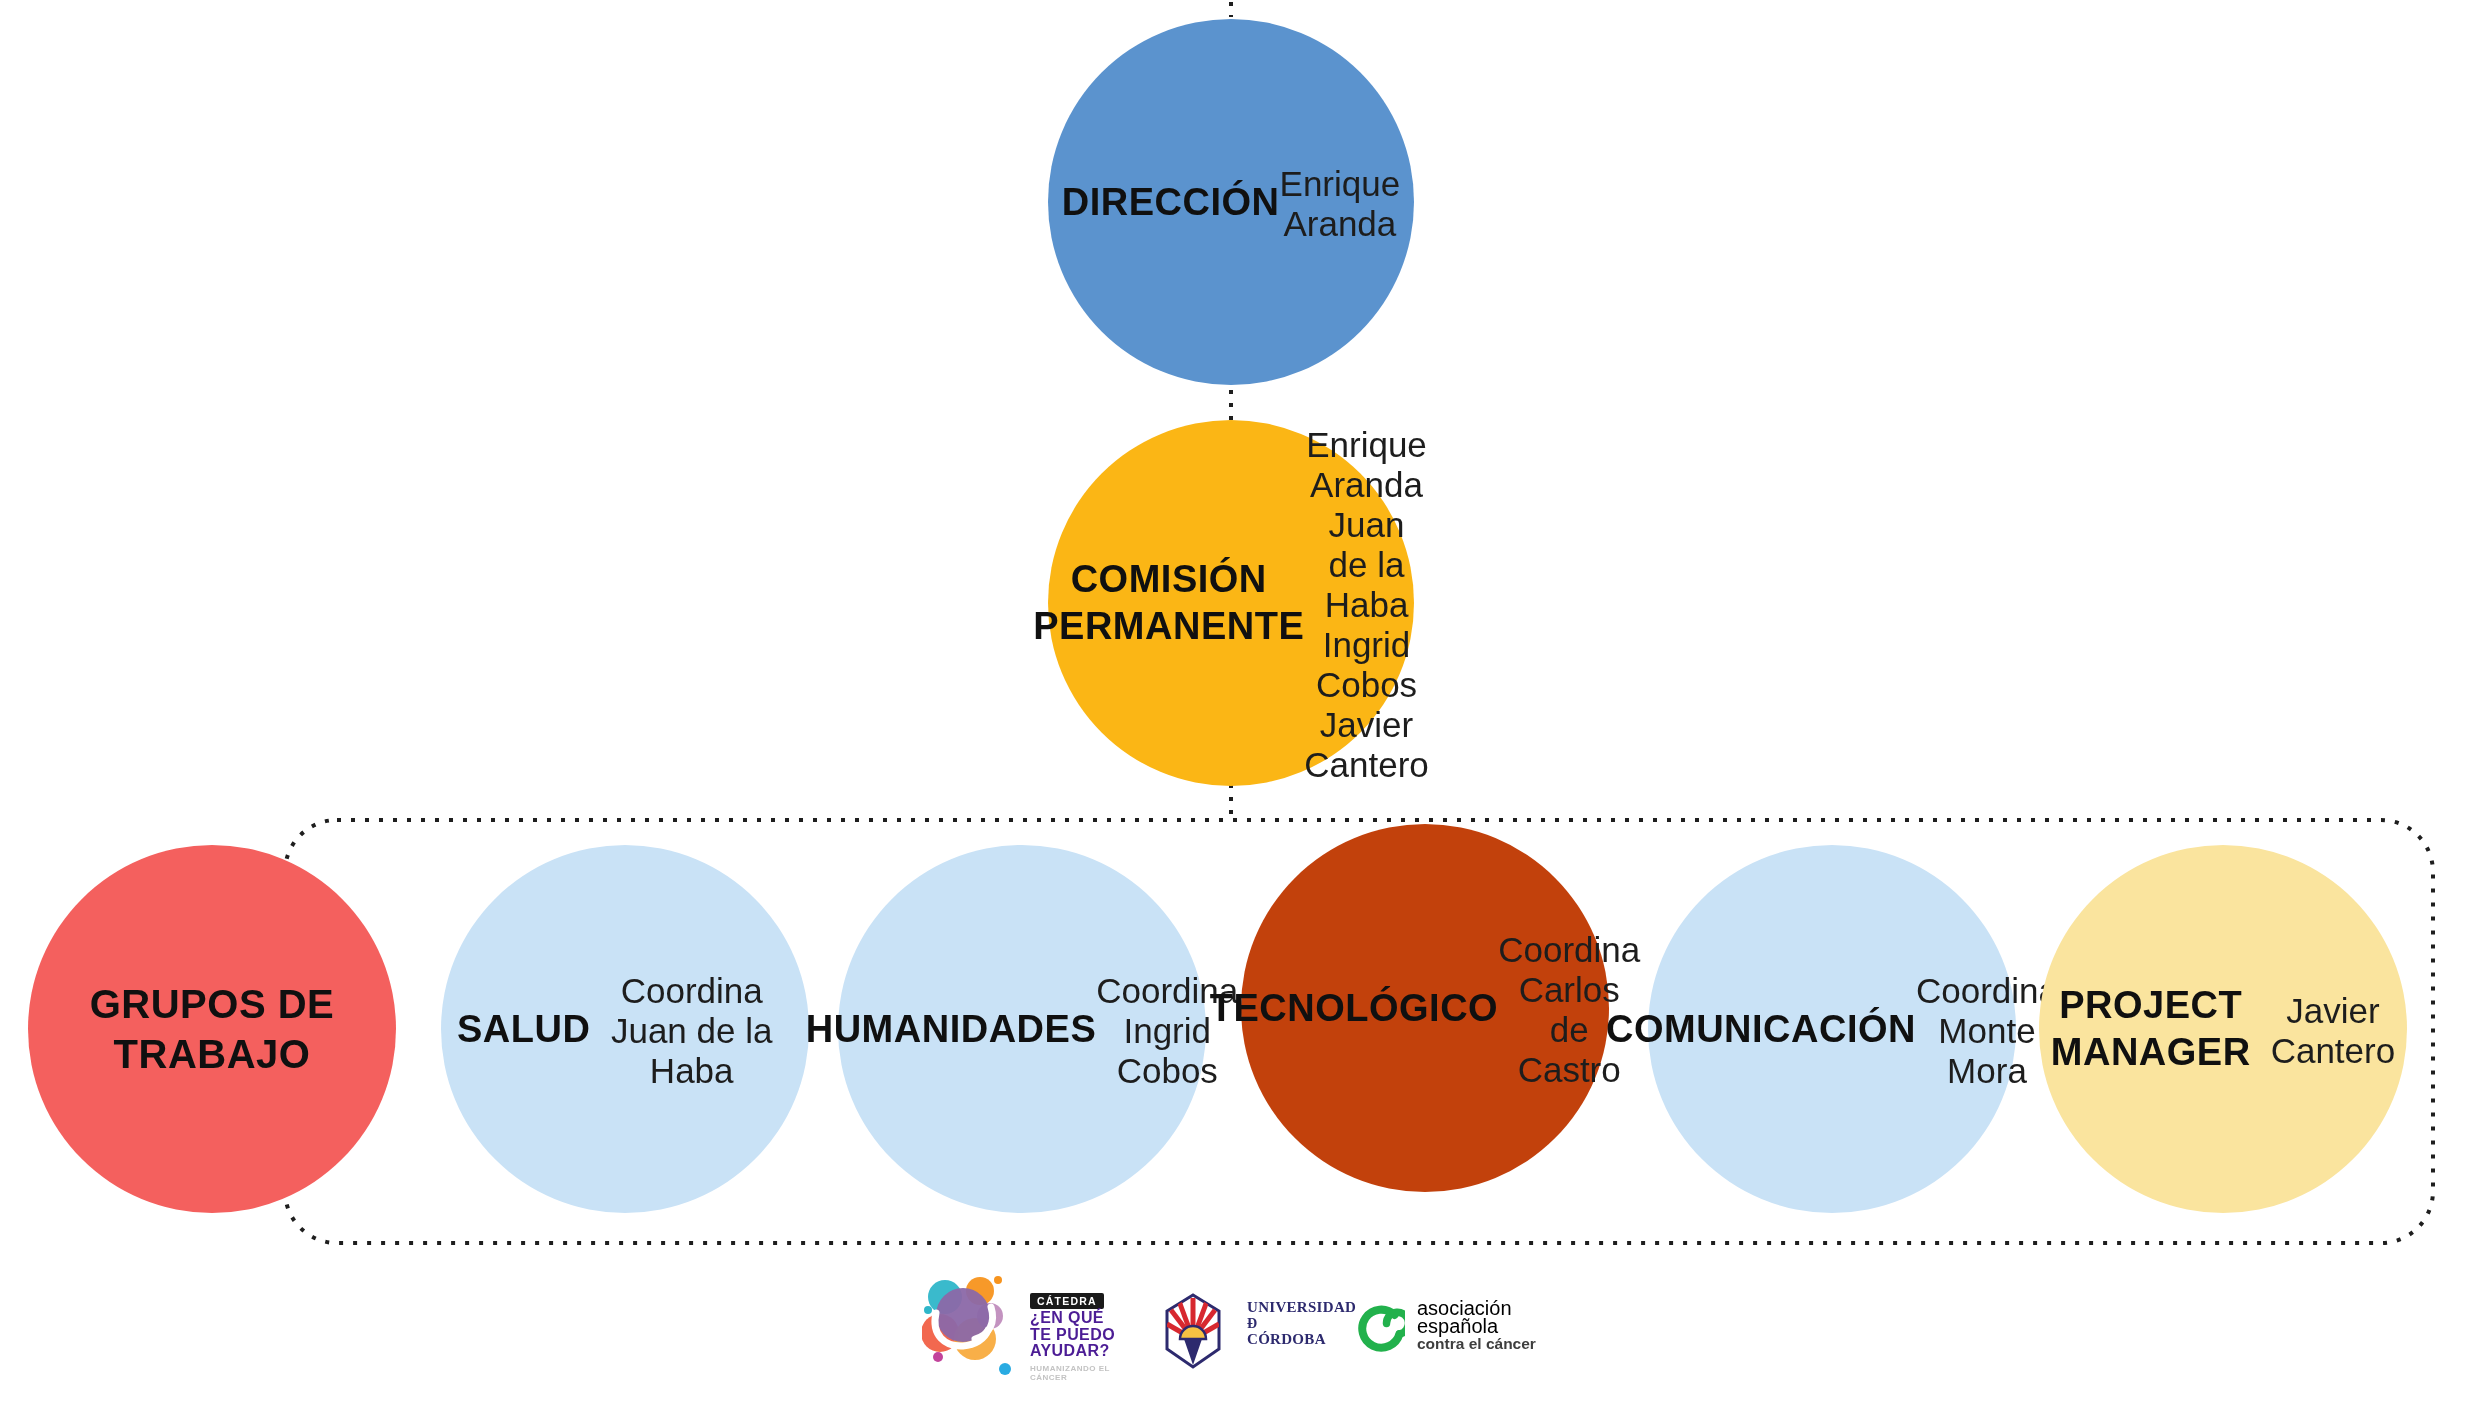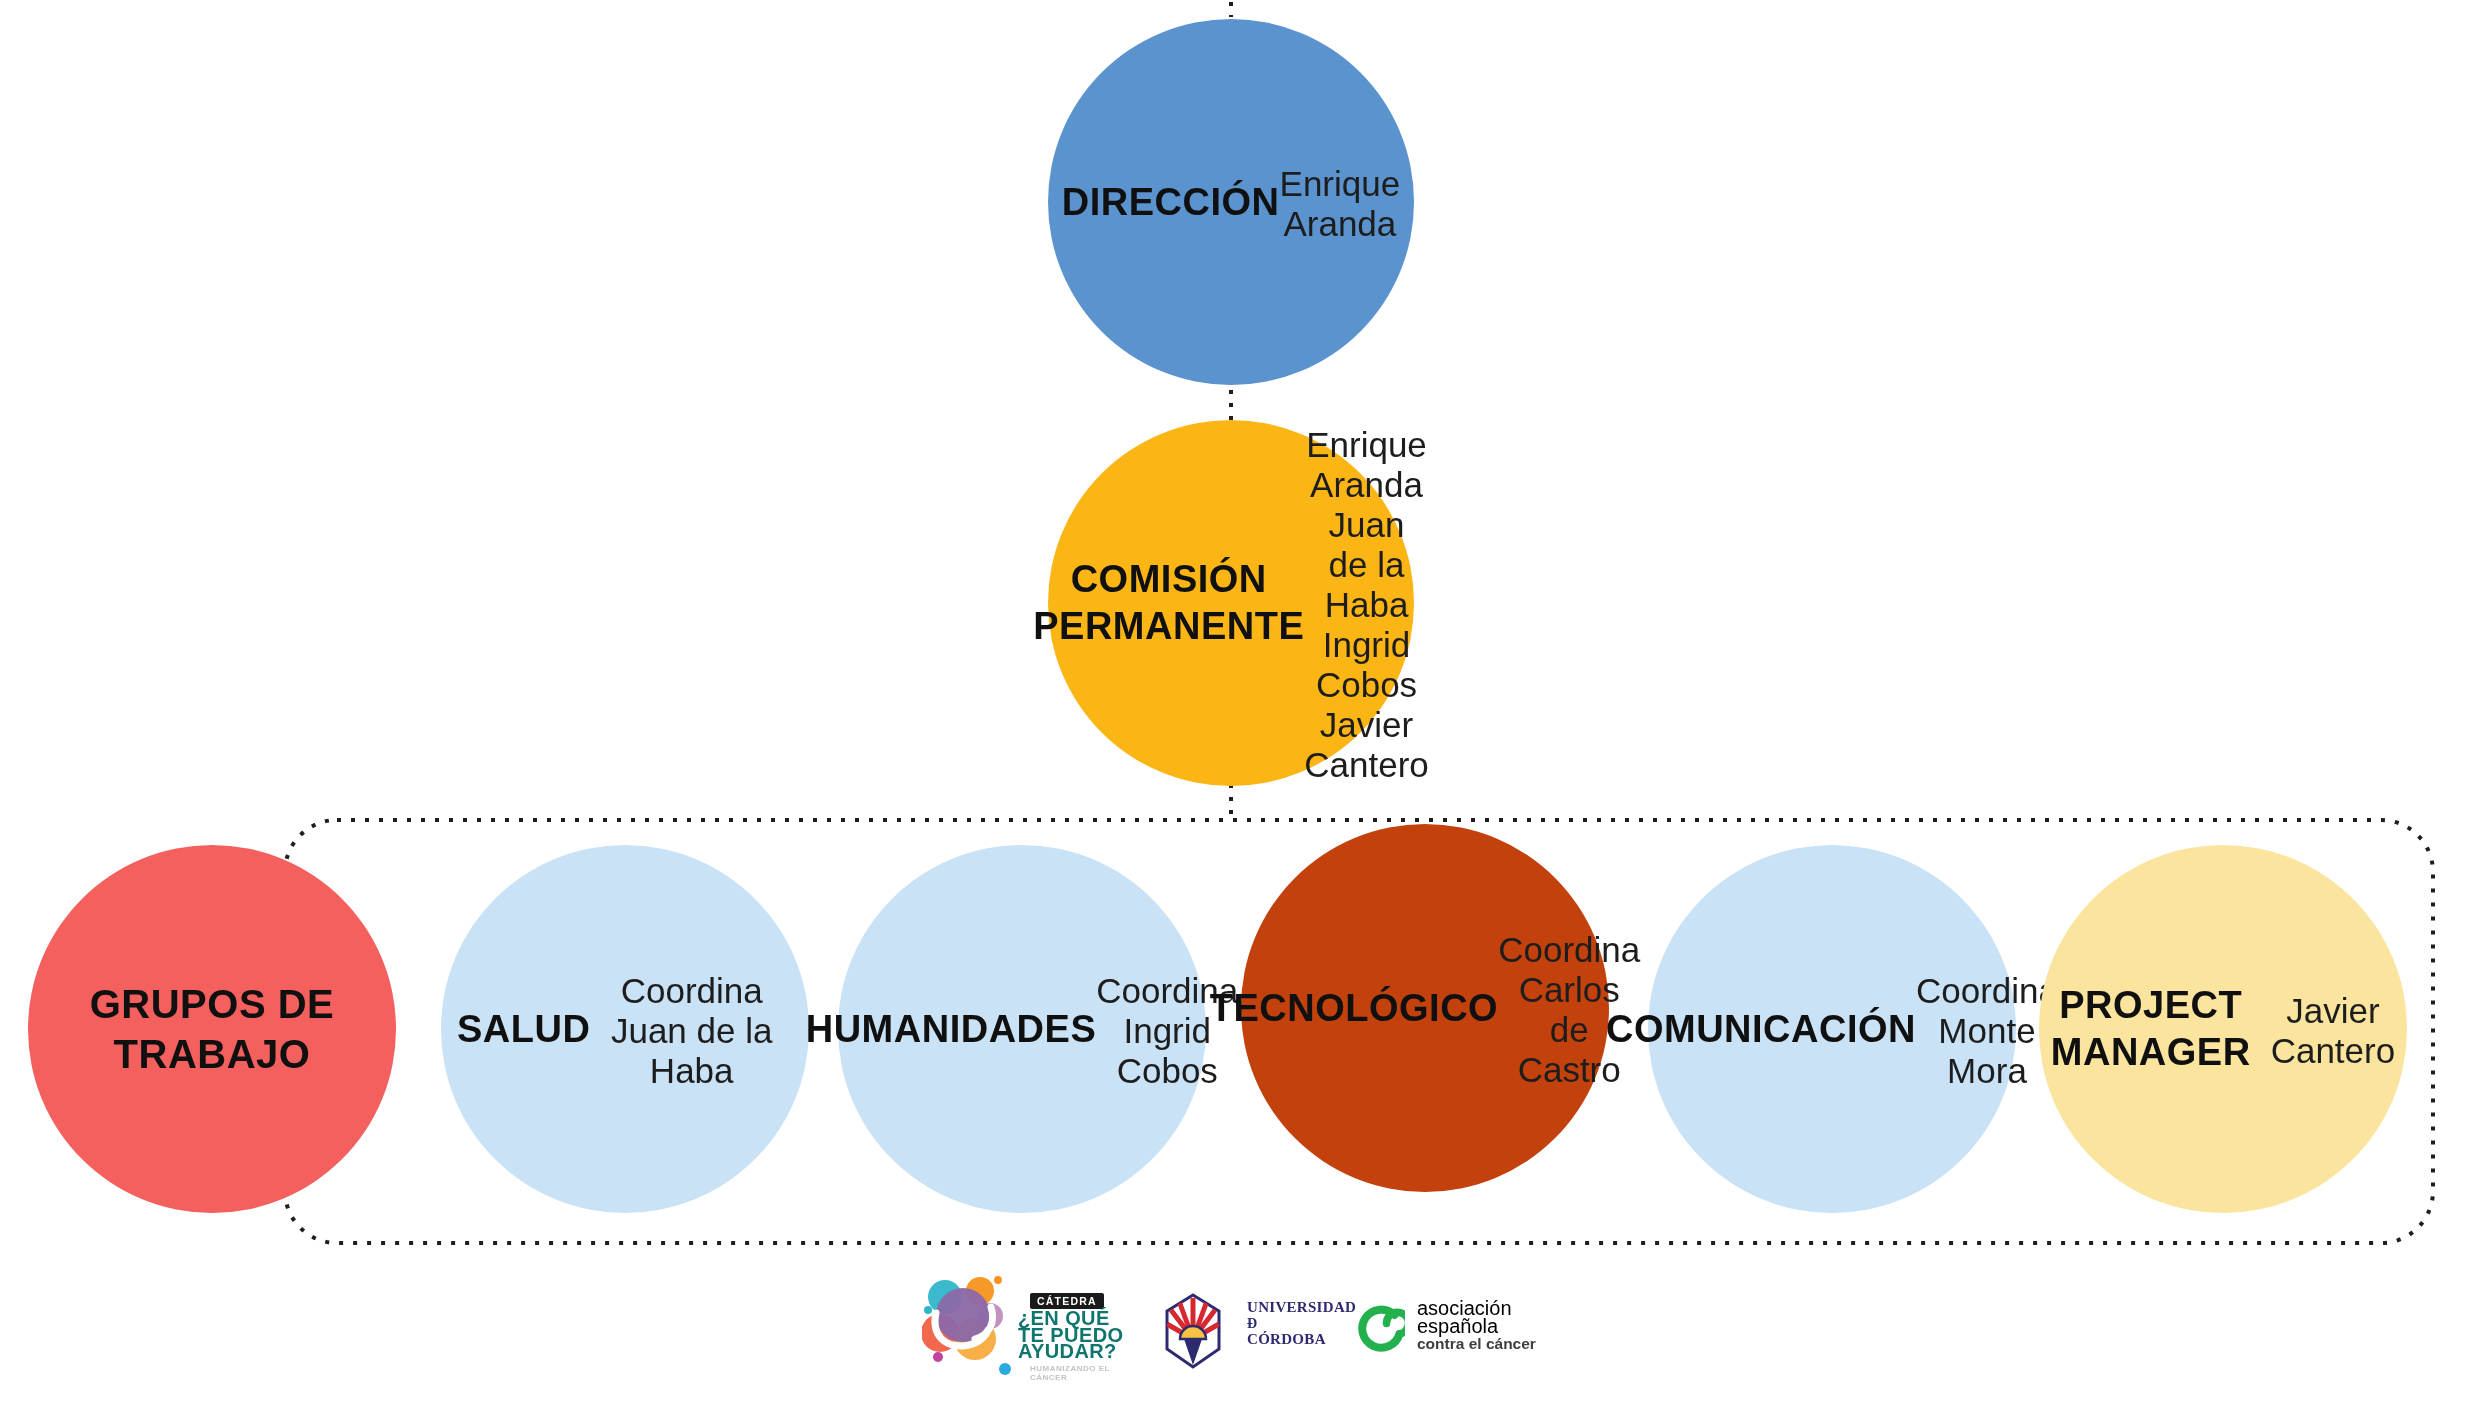--- a/index.html
+++ b/index.html
@@ -17,22 +17,22 @@
   #c-salud{left:441px;top:845px;width:368px;height:368px;background:#c9e2f6;}
   #c-humanidades{left:838px;top:845px;width:368px;height:368px;background:#c9e2f6;}
   #c-tecnologico{left:1241px;top:824px;width:368px;height:368px;background:#c2410c;}
   #c-comunicacion{left:1648px;top:845px;width:368px;height:368px;background:#c9e2f6;}
   #c-project{left:2039px;top:845px;width:368px;height:368px;background:#fae49e;gap:20px;}
   .logo-group{position:absolute;z-index:3;}
   #logo-catedra{left:920px;top:1272px;width:225px;height:112px;}
   #logo-catedra .blob{position:absolute;left:2px;top:4px;}
   #logo-catedra .badge{position:absolute;left:110px;top:21px;background:#1a1a1a;color:#ffffff;
       font-size:10.5px;font-weight:700;letter-spacing:1.2px;padding:2px 7px;border-radius:2px;}
-  #logo-catedra .biglines{position:absolute;left:98px;top:38px;font-size:20px;font-weight:700;
-      line-height:16.5px;letter-spacing:.4px;color:#0f766e;white-space:pre-line;}
+  #logo-catedra .biglines{position:absolute;left:110px;top:38px;font-size:16px;font-weight:700;
+      line-height:16.5px;letter-spacing:.4px;color:#4c1d95;white-space:pre-line;}
   #logo-catedra .tagline{position:absolute;left:110px;top:92px;font-size:8px;color:#c3c3c3;
       letter-spacing:.5px;font-weight:600;}
   #logo-uco{left:1165px;top:1290px;width:175px;height:86px;}
   #logo-uco .shield{position:absolute;left:0;top:3px;}
   #logo-uco .uco-text{position:absolute;left:66px;top:9px;font-family:"Liberation Serif",serif;
       color:#2d2a6e;letter-spacing:.3px;margin-left:16px;}
   #logo-uco .uco-line1{font-size:15px;font-weight:700;line-height:17px;}
   #logo-uco .uco-line2{font-size:14px;font-weight:700;line-height:15px;}
   #logo-uco .uco-line3{font-size:15px;font-weight:700;line-height:17px;}
   #logo-aecc{left:1357px;top:1300px;width:210px;height:68px;}

